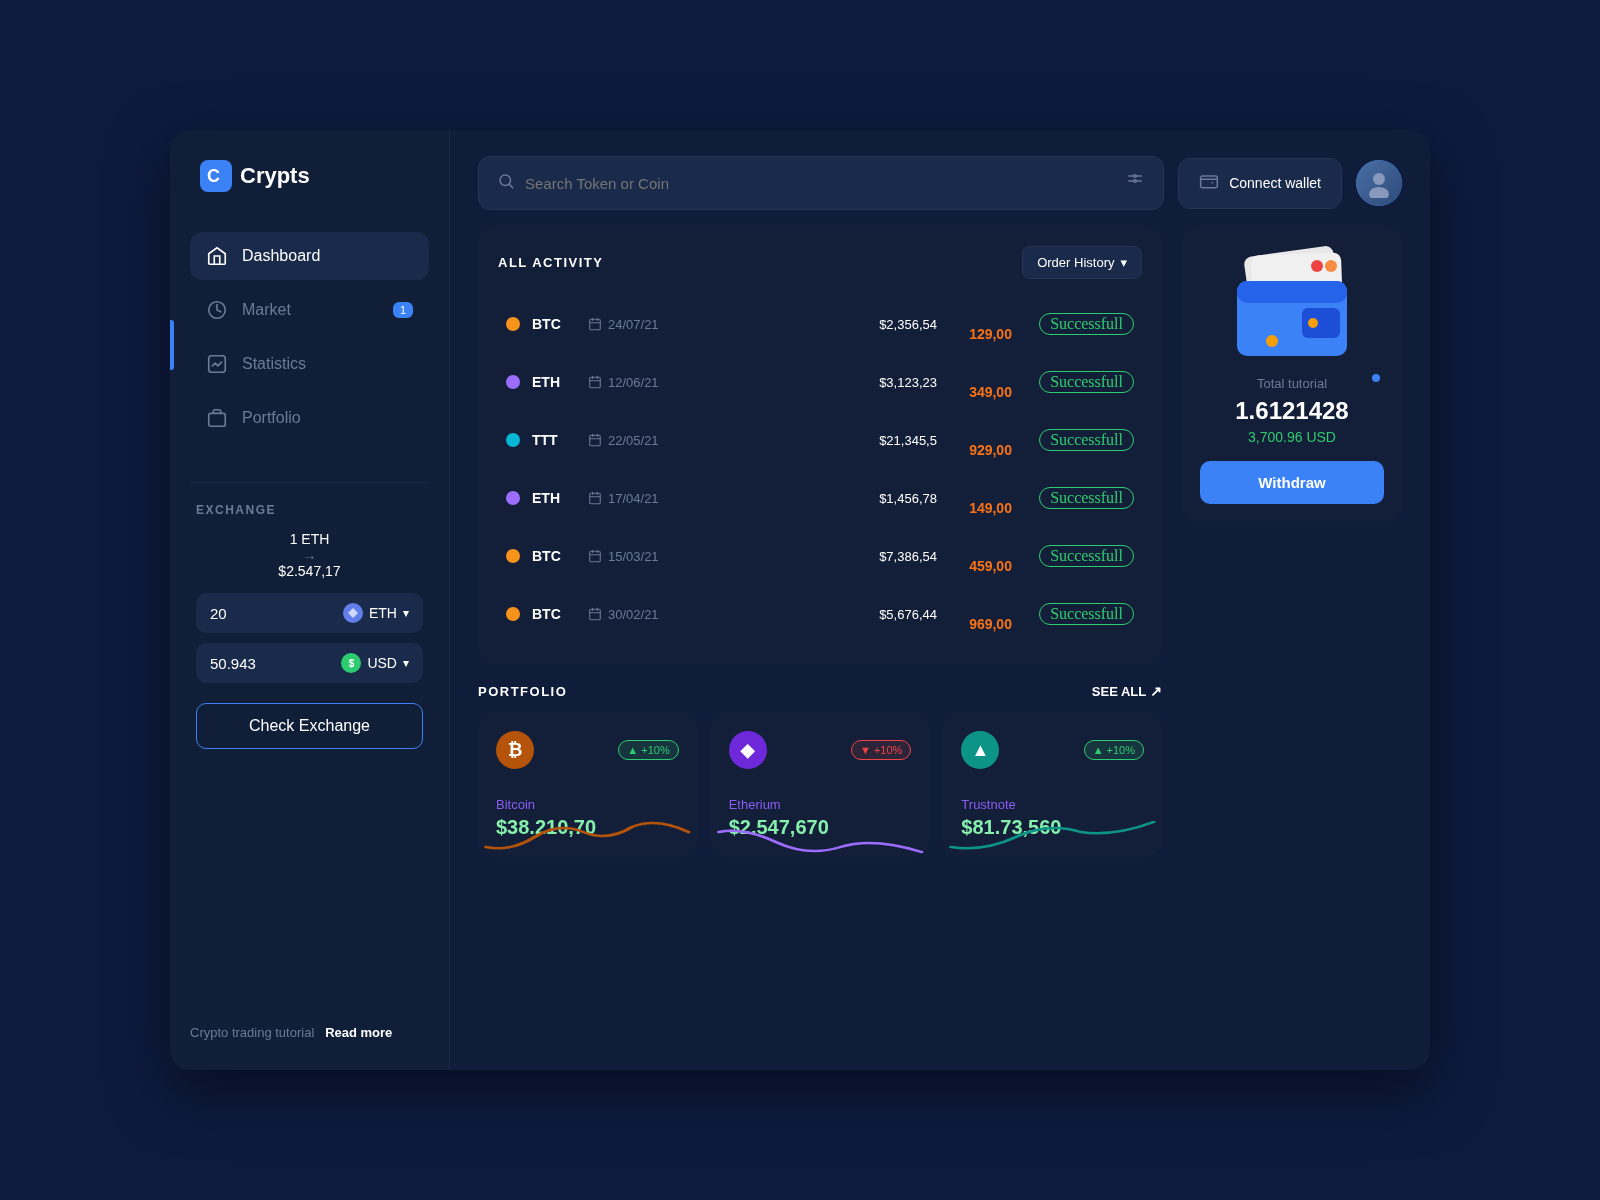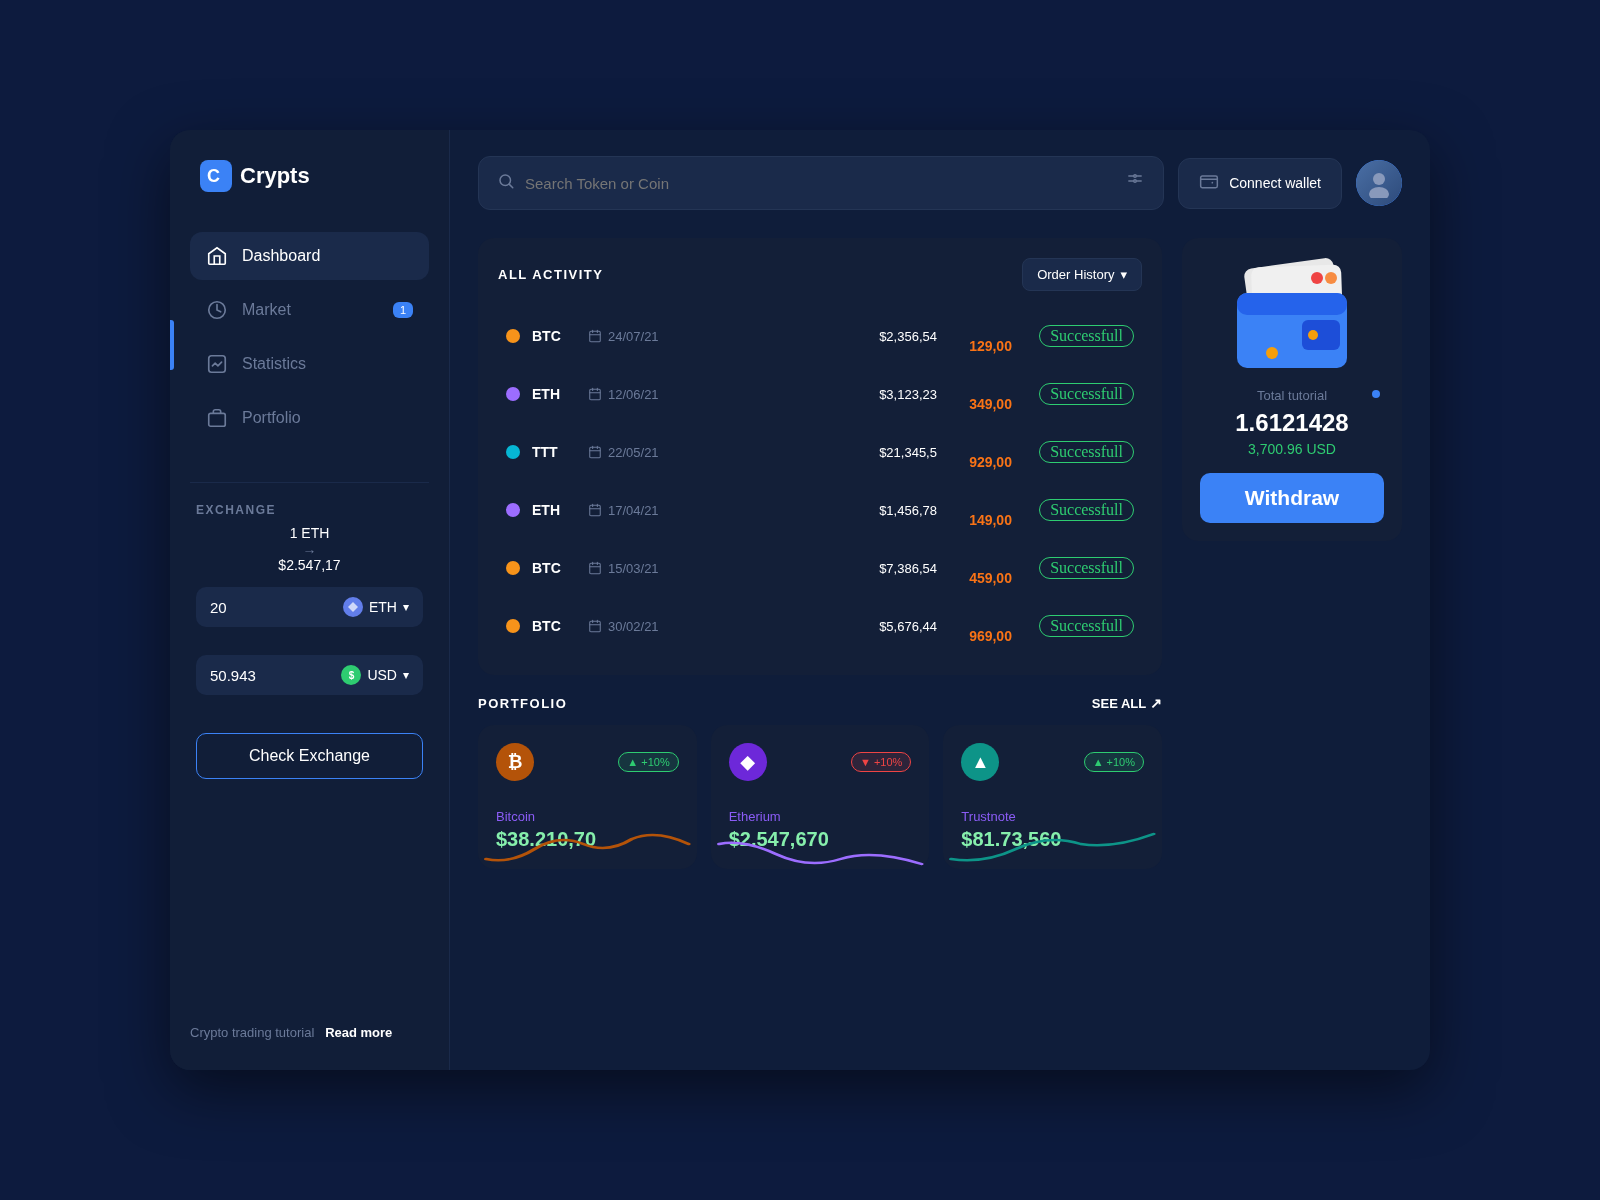--- a/index.html
+++ b/index.html
@@ -100,21 +100,21 @@
     }
     
     .exchange-section {
       padding: 0 6px;
     }
     .exchange-title {
       color: #6b7a99;
       font-size: 12px;
       font-weight: 700;
       letter-spacing: 1.5px;
-      margin-bottom: 8px;
+      margin-bottom: 14px;
     }
     .exchange-rate {
       display: flex;
       align-items: center;
       justify-content: space-between;
       color: #fff;
       font-size: 14px;
       margin-bottom: 14px;
       padding: 0 4px;
       flex-direction: column;
@@ -122,21 +122,21 @@
     .exchange-arrow {
       color: #6b7a99;
     }
     .exchange-input-row {
       background: #1a2a4a;
       border-radius: 10px;
       padding: 10px 14px;
       display: flex;
       align-items: center;
       justify-content: space-between;
-      margin-bottom: 28px;
+      margin-bottom: 10px;
     }
     .exchange-input-row input {
       background: none;
       border: none;
       outline: none;
       color: #fff;
       font-size: 15px;
       width: 70px;
     }
     .exchange-currency {
@@ -190,21 +190,21 @@
       display: flex;
       flex-direction: column;
       padding: 26px 28px;
       overflow-y: auto;
     }
     
     .header {
       display: flex;
       align-items: center;
       gap: 14px;
-      margin-bottom: 28px;
+      margin-bottom: 16px;
     }
     .search-bar {
       flex: 1;
       background: #1a2a4a;
       border-radius: 12px;
       padding: 14px 18px;
       display: flex;
       align-items: center;
       gap: 10px;
       border: 1px solid #243555;
@@ -386,21 +386,21 @@
     .balance-usd {
       color: #2ecc71;
       font-size: 14px;
       margin-bottom: 16px;
     }
     .withdraw-btn {
       background: #3b82f6;
       border: none;
       border-radius: 10px;
       color: #fff;
-      font-size: 21px;
+      font-size: 15px;
       padding: 13px 0;
       width: 100%;
       cursor: pointer;
       font-weight: 600;
       transition: background 0.2s;
     }
     .wallet-dot {
       width: 8px;
       height: 8px;
       border-radius: 50%;

